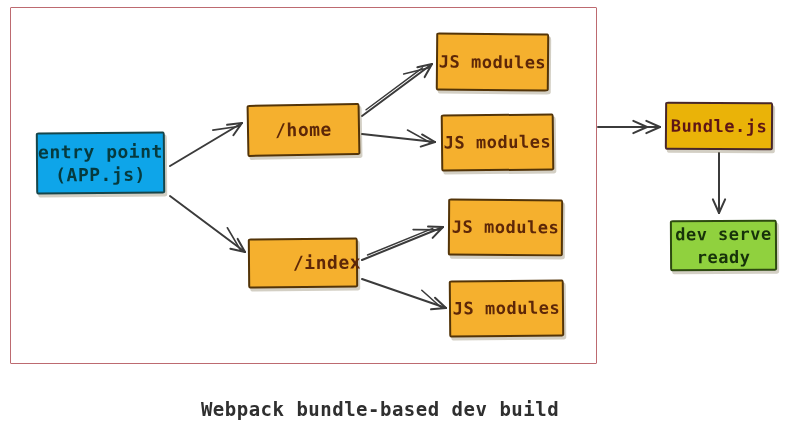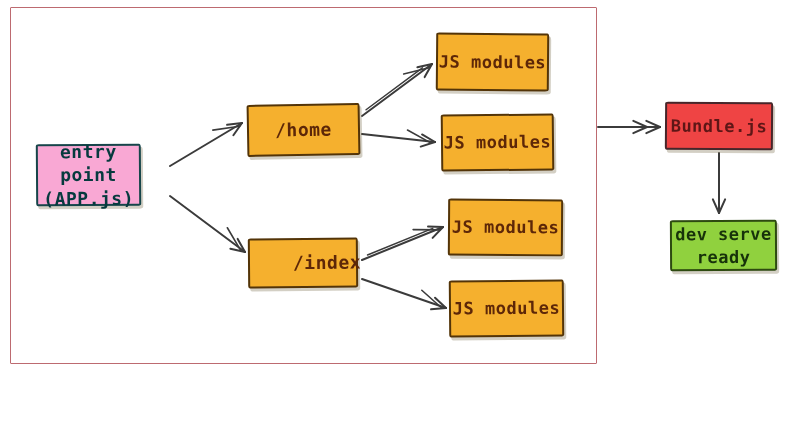--- a/index.html
+++ b/index.html
@@ -104,35 +104,36 @@
       <line x1="598" y1="127" x2="660" y2="127" stroke="#3b3b3b" stroke-width="2" stroke-linecap="round"></line>
       <line x1="660" y1="127" x2="646.3036658953154" y2="120.88359320410645" stroke="#3b3b3b" stroke-width="2" stroke-linecap="round"></line>
       <line x1="660" y1="127" x2="646.3036658953154" y2="133.11640679589354" stroke="#3b3b3b" stroke-width="2" stroke-linecap="round"></line>
       <line x1="647" y1="127" x2="633.3036658953154" y2="120.88359320410645" stroke="#3b3b3b" stroke-width="2" stroke-linecap="round"></line>
       <line x1="647" y1="127" x2="633.3036658953154" y2="133.11640679589354" stroke="#3b3b3b" stroke-width="2" stroke-linecap="round"></line>
       <line x1="719" y1="153" x2="719" y2="213" stroke="#3b3b3b" stroke-width="2" stroke-linecap="round"></line>
       <line x1="719" y1="213" x2="725.1164067958936" y2="199.30366589531536" stroke="#3b3b3b" stroke-width="2" stroke-linecap="round"></line>
       <line x1="719" y1="213" x2="712.8835932041064" y2="199.30366589531536" stroke="#3b3b3b" stroke-width="2" stroke-linecap="round"></line>
     </svg>
 
-  <div class="node" style="left: 36px; top: 144px; width: 105px; height: 62px; font-size: 18px; transform: rotate(-0.4deg); background-color: #f9a8d4; border-color: rgb(22, 69, 74); color: rgb(6, 58, 62);">entry point
+  <div class="node" style="left: 36px; top: 132px; width: 129px; height: 62px; font-size: 18px; transform: rotate(-0.4deg); background-color: #0ea5e9; border-color: rgb(22, 69, 74); color: rgb(6, 58, 62);">entry point
 (APP.js)</div>
 
   <div class="node" style="left: 247px; top: 104px; width: 113px; height: 52px; font-size: 18px; transform: rotate(-1deg); background-color: rgb(245, 176, 46); border-color: rgb(83, 52, 8); color: rgb(93, 39, 8);">/home</div>
 
   <div class="node" style="left: 248px; top: 238px; width: 110px; height: 50px; font-size: 18px; transform: rotate(-0.5deg); background-color: rgb(245, 176, 46); border-color: rgb(83, 52, 8); color: rgb(93, 39, 8); padding-left: 48px;">/index</div>
 
   <div class="node" style="left: 436px; top: 33px; width: 113px; height: 58px; font-size: 17px; transform: rotate(0.5deg); background-color: rgb(245, 176, 46); border-color: rgb(83, 52, 8); color: rgb(93, 39, 8);">JS modules</div>
 
   <div class="node" style="left: 441px; top: 114px; width: 113px; height: 57px; font-size: 17px; transform: rotate(-0.6deg); background-color: rgb(245, 176, 46); border-color: rgb(83, 52, 8); color: rgb(93, 39, 8);">JS modules</div>
 
   <div class="node" style="left: 448px; top: 199px; width: 115px; height: 57px; font-size: 17px; transform: rotate(0.4deg); background-color: rgb(245, 176, 46); border-color: rgb(83, 52, 8); color: rgb(93, 39, 8);">JS modules</div>
 
   <div class="node" style="left: 449px; top: 280px; width: 115px; height: 57px; font-size: 17px; transform: rotate(-0.5deg); background-color: rgb(245, 176, 46); border-color: rgb(83, 52, 8); color: rgb(93, 39, 8);">JS modules</div>
 
-  <div class="node" style="left: 665px; top: 102px; width: 108px; height: 48px; font-size: 17px; transform: rotate(0.4deg); background-color: #ef4444; border-color: rgb(71, 38, 42); color: rgb(94, 22, 22);">Bundle.js</div>
+  <div class="node" style="left: 665px; top: 102px; width: 108px; height: 48px; font-size: 17px; transform: rotate(0.4deg); background-color: #eab308; border-color: rgb(71, 38, 42); color: rgb(94, 22, 22);">Bundle.js</div>
 
   <div class="node" style="left: 670px; top: 220px; width: 107px; height: 51px; font-size: 17px; transform: rotate(-0.3deg); background-color: rgb(144, 209, 62); border-color: rgb(45, 74, 16); color: rgb(23, 50, 10);">dev serve
 ready</div>
 
+  <div class="caption" style="color: rgb(47, 47, 47);">Webpack bundle-based dev build</div>
 
 
 </div>
 
 </body></html>

